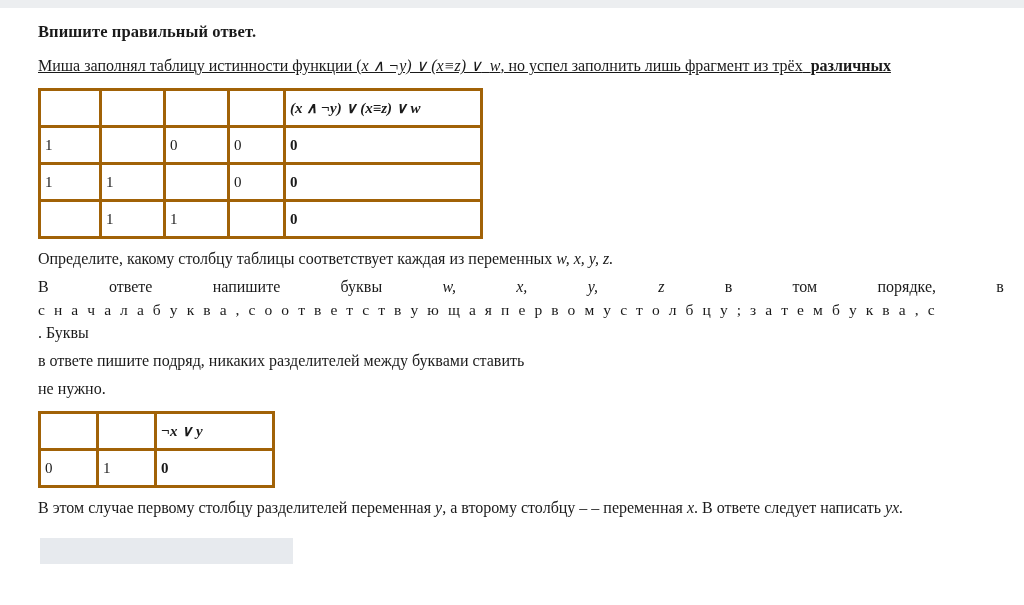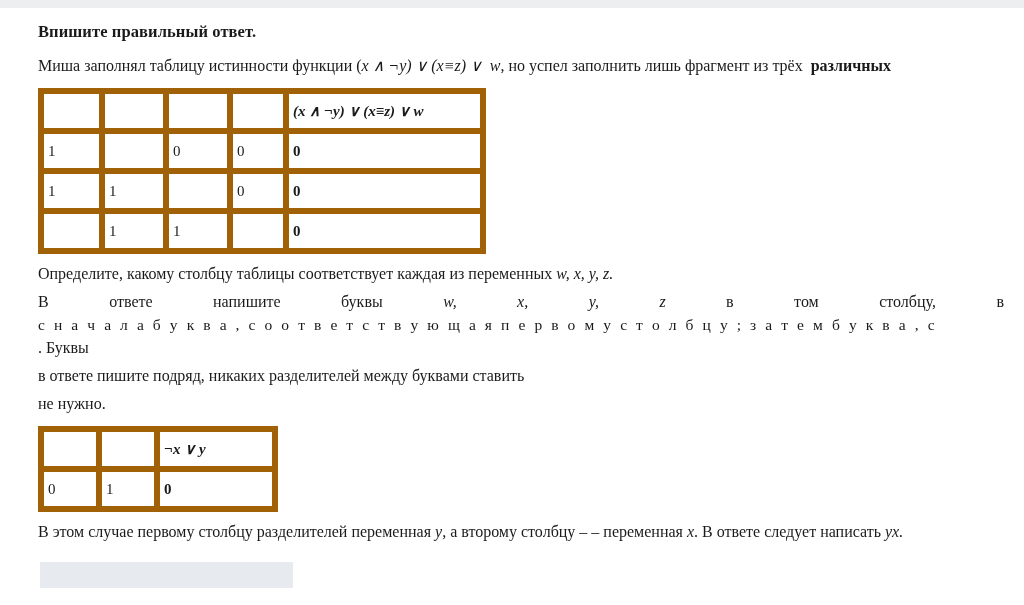--- a/index.html
+++ b/index.html
@@ -34,31 +34,32 @@
   }
   .para {
     font-size: 16px;
     line-height: 1.5;
     margin: 0 0 4px 0;
     text-align: justify;
   }
   .para-justify {
     text-align: justify;
     text-justify: inter-word;
+    text-decoration: underline;
   }
   i, .it { font-style: italic; }
   .b { font-weight: bold; }
 
   table.tt {
     border-collapse: collapse;
     margin: 10px 0 8px 0;
     table-layout: fixed;
   }
   table.tt td {
-    border: 6px solid #a16207;
+    border: 3px solid #a16207;
     height: 26px;
     font-size: 15px;
     padding: 4px 4px;
     vertical-align: middle;
   }
   
   table.main-table { width: 442px; }
   table.main-table col.c1 { width: 61px; }
   table.main-table col.c2 { width: 64px; }
   table.main-table col.c3 { width: 64px; }
@@ -165,21 +166,21 @@
     <span>В</span>
     <span>ответе</span>
     <span>напишите</span>
     <span>буквы</span>
     <span class="it">w,</span>
     <span class="it">x,</span>
     <span class="it">y,</span>
     <span class="it">z</span>
     <span>в</span>
     <span>том</span>
-    <span>столбцу,</span>
+    <span>порядке,</span>
     <span>в</span>
   </div>
 
   <div class="spaced-line">с н а ч а л а б у к в а , с о о т в е т с т в у ю щ а я п е р в о м у с т о л б ц у ; з а т е м б у к в а , с</div>
 
   <div class="para">. Буквы</div>
 
   <div class="para">в ответе пишите подряд, никаких разделителей между буквами ставить</div>
   <div class="para">не нужно.</div>
 

